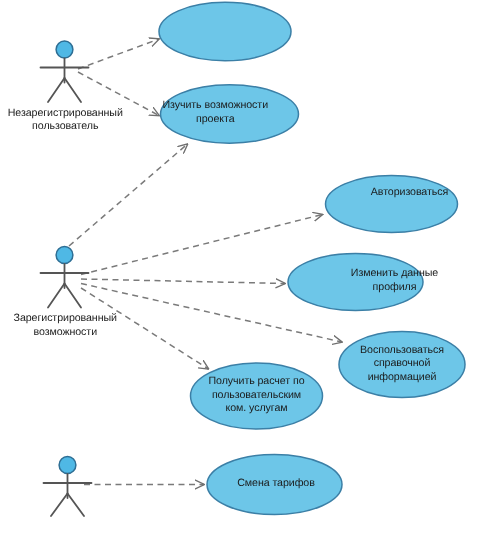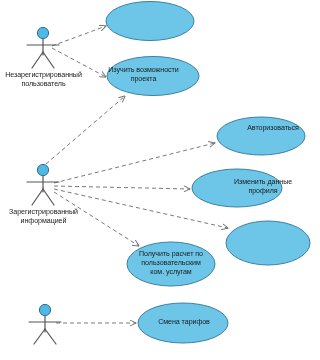--- a/index.html
+++ b/index.html
@@ -110,27 +110,30 @@
 
 
   <div class="uc-label" style="left:107px; top:66px; width:73px;">Изучить возможности
 проекта</div>
 
   <div class="uc-label" style="left:217px; top:124px; width:112px;">Авторизоваться</div>
 
   <div class="uc-label" style="left:192px; top:178px; width:90px;margin-left:26px;">Изменить данные
 профиля</div>
 
+  <div class="uc-label" style="left:226px; top:229px; width:84px;">Воспользоваться
+справочной
+информацией</div>
 
   <div class="uc-label" style="left:139px; top:318px; width:90px;">Смена тарифов</div>
 
   <div class="uc-label" style="left:127px; top:250px; width:88px;">Получить расчет по
 пользовательским
 ком. услугам</div>
 
   <div class="actor-label" style="left:0px; top:71px; width:87px;">Незарегистрированный
 пользователь</div>
 
   <div class="actor-label" style="left:0px; top:208px; width:87px;">Зарегистрированный
-информацией</div>
+возможности</div>
 
 
 </div>
 
 </body></html>

